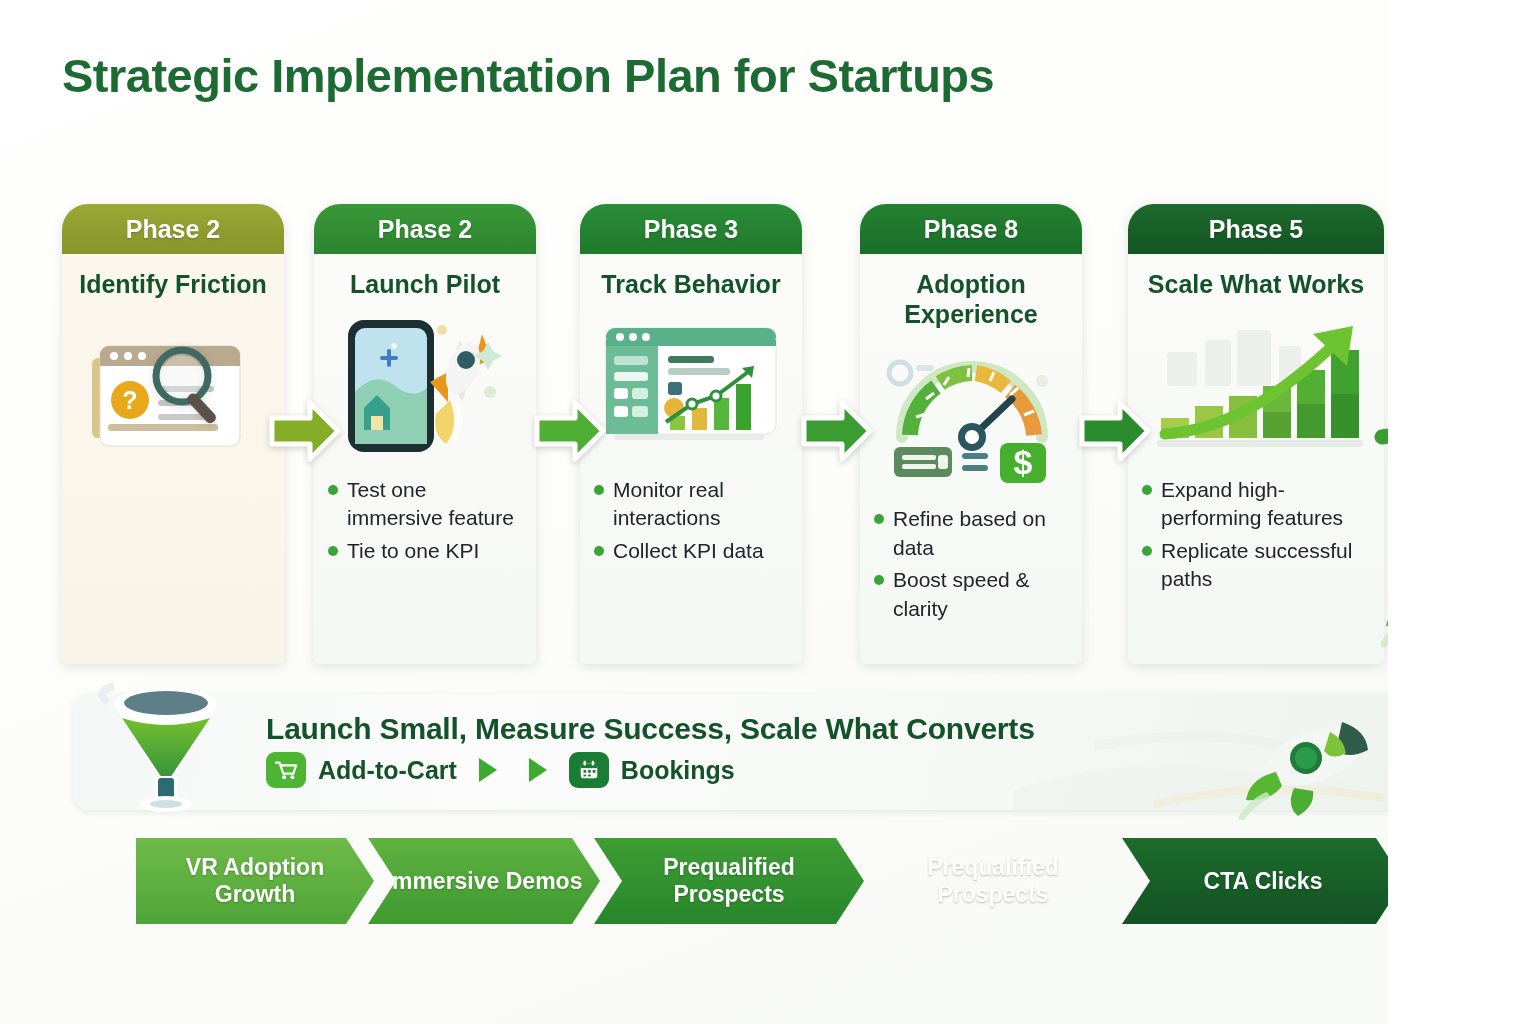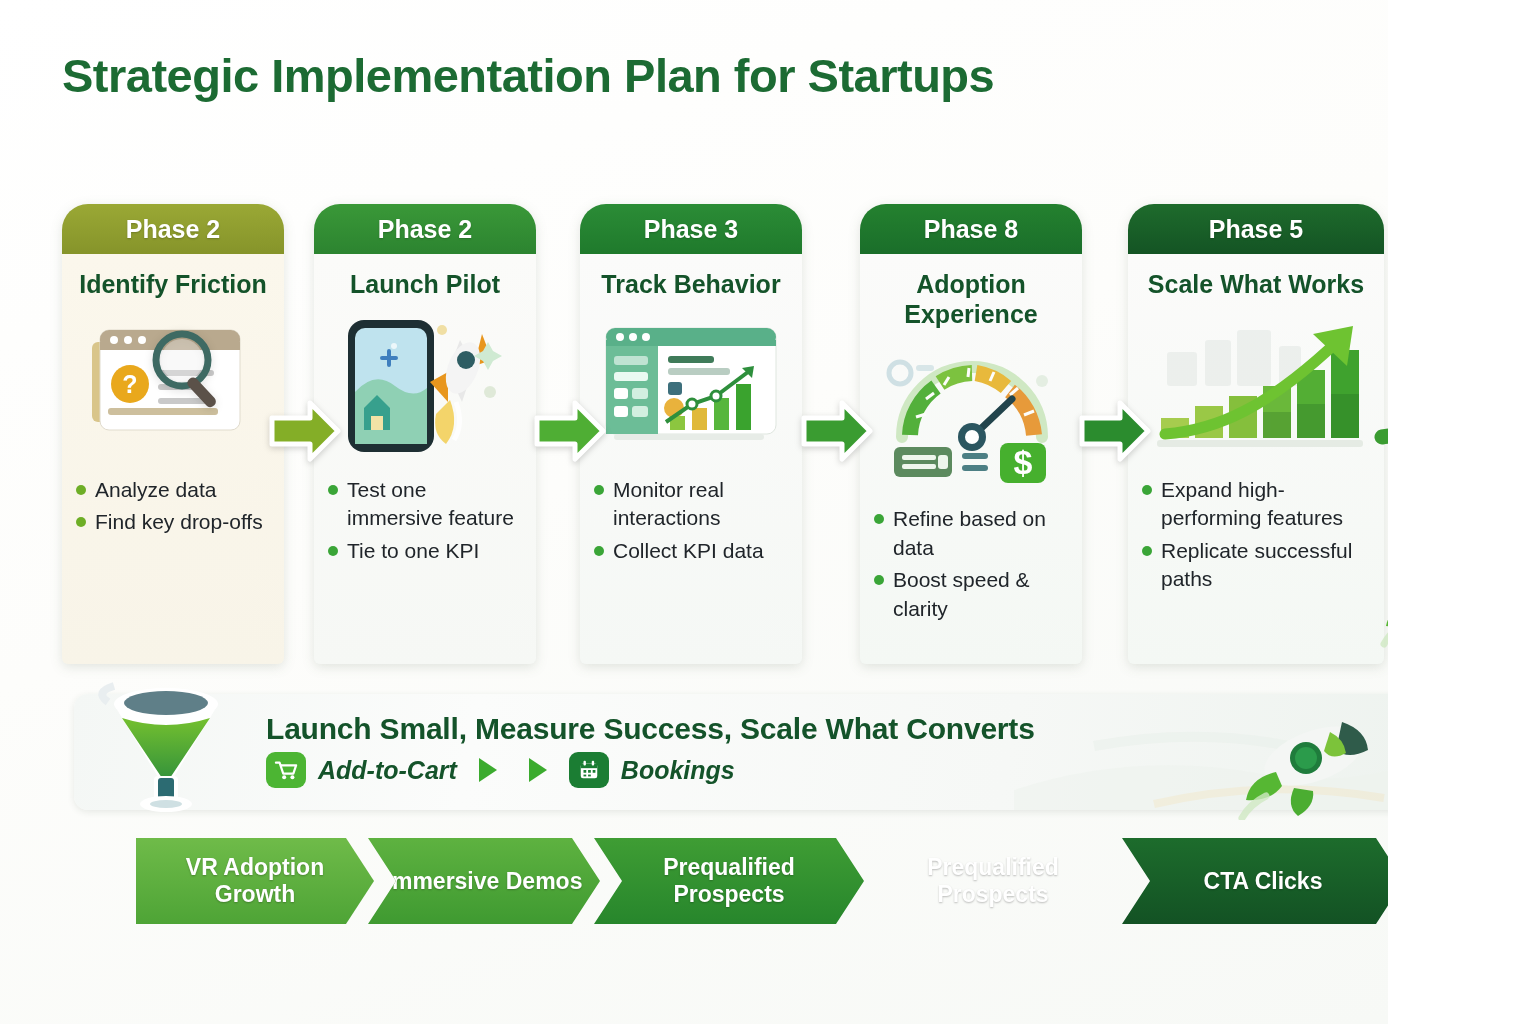--- a/index.html
+++ b/index.html
@@ -84,21 +84,21 @@
     box-shadow: 0 2px 7px rgba(40,60,40,.10);
     overflow: hidden;
   }
   .banner-headline {
     position: absolute; left: 266px; top: 712px;
     font-size: 30px; font-weight: bold; color: #14532a;
     letter-spacing: -0.2px; white-space: nowrap; z-index: 5;
   }
   .chips {
     position: absolute; left: 266px; top: 752px;
-    display: flex; align-items: center; gap: 12px; z-index: 5; font-style: italic;
+    display: flex; align-items: center; gap: 12px; z-index: 5;
   }
   .chip { display: flex; align-items: center; gap: 12px; }
   .chip-ico {
     width: 40px; height: 36px; border-radius: 9px;
     display: flex; align-items: center; justify-content: center;
   }
   .chip-label { font-size: 25px; color: #14532a; font-weight: 600; white-space: nowrap; }
   .chip-sep { width: 0; height: 0;
     border-left: 18px solid #3bab2e;
     border-top: 12px solid transparent;
@@ -129,21 +129,21 @@
 <body>
 
 <div id="canvas">
 
   <div class="page-title">Strategic Implementation Plan for Startups</div>
 
   <div class="cards">
 
     <div class="card" style="left:62px;">
       <div class="card-head" style="background:linear-gradient(180deg,#9aa835,#86942a);">Phase 2</div>
-      <div class="card-body" style="background:linear-gradient(180deg,#fbf7ec,#f8f4e8);">
+      <div class="card-body" style="background:linear-gradient(180deg,#fbf7ec,#f8f4e8);gap:16px;">
         <div class="card-title">Identify Friction</div>
         <div class="card-art">
           <svg viewBox="0 0 190 150" width="190" height="150">
             <rect x="14" y="30" width="30" height="80" rx="6" fill="#d9c58a"></rect>
             <rect x="22" y="18" width="140" height="100" rx="9" fill="#ffffff" stroke="#e0dbcd"></rect>
             <rect x="22" y="18" width="140" height="20" rx="9" fill="#b9a98e"></rect>
             <rect x="22" y="30" width="140" height="8" fill="#b9a98e"></rect>
             <circle cx="36" cy="28" r="4" fill="#fff"></circle>
               <circle cx="50" cy="28" r="4" fill="#fff"></circle>
               <circle cx="64" cy="28" r="4" fill="#fff"></circle>
@@ -152,30 +152,20 @@
             <rect x="80" y="58" width="56" height="6" rx="3" fill="#c9c9c9"></rect>
             <rect x="80" y="72" width="42" height="6" rx="3" fill="#c9c9c9"></rect>
             <rect x="80" y="86" width="56" height="6" rx="3" fill="#c9c9c9"></rect>
             <rect x="30" y="96" width="110" height="7" rx="3" fill="#cdbf9d"></rect>
             <g class="soft-shadow">
               <circle cx="104" cy="48" r="26" fill="none" stroke="#3e6a63" stroke-width="7"></circle>
               <circle cx="104" cy="48" r="21" fill="#ffffff" opacity=".32"></circle>
               <rect x="118" y="62" width="11" height="36" rx="5" fill="#5b5149" transform="rotate(-43 124 80)"></rect>
             </g>
           </svg>
-        </div>
-        <div class="bullets">
-          <div class="bullet">
-            <span class="dot olive"></span>
-            <span>Analyze data</span>
-          </div>
-          <div class="bullet">
-            <span class="dot olive"></span>
-            <span>Find key drop-offs</span>
-          </div>
         </div>
       </div>
     </div>
 
     <div class="card" style="left:314px;">
       <div class="card-head" style="background:linear-gradient(180deg,#3a9838,#2c8430);">Phase 2</div>
       <div class="card-body" style="background:linear-gradient(180deg,#fbfbf9,#f6f8f5);">
         <div class="card-title">Launch Pilot</div>
         <div class="card-art">
           <svg viewBox="0 0 190 150" width="190" height="150">

